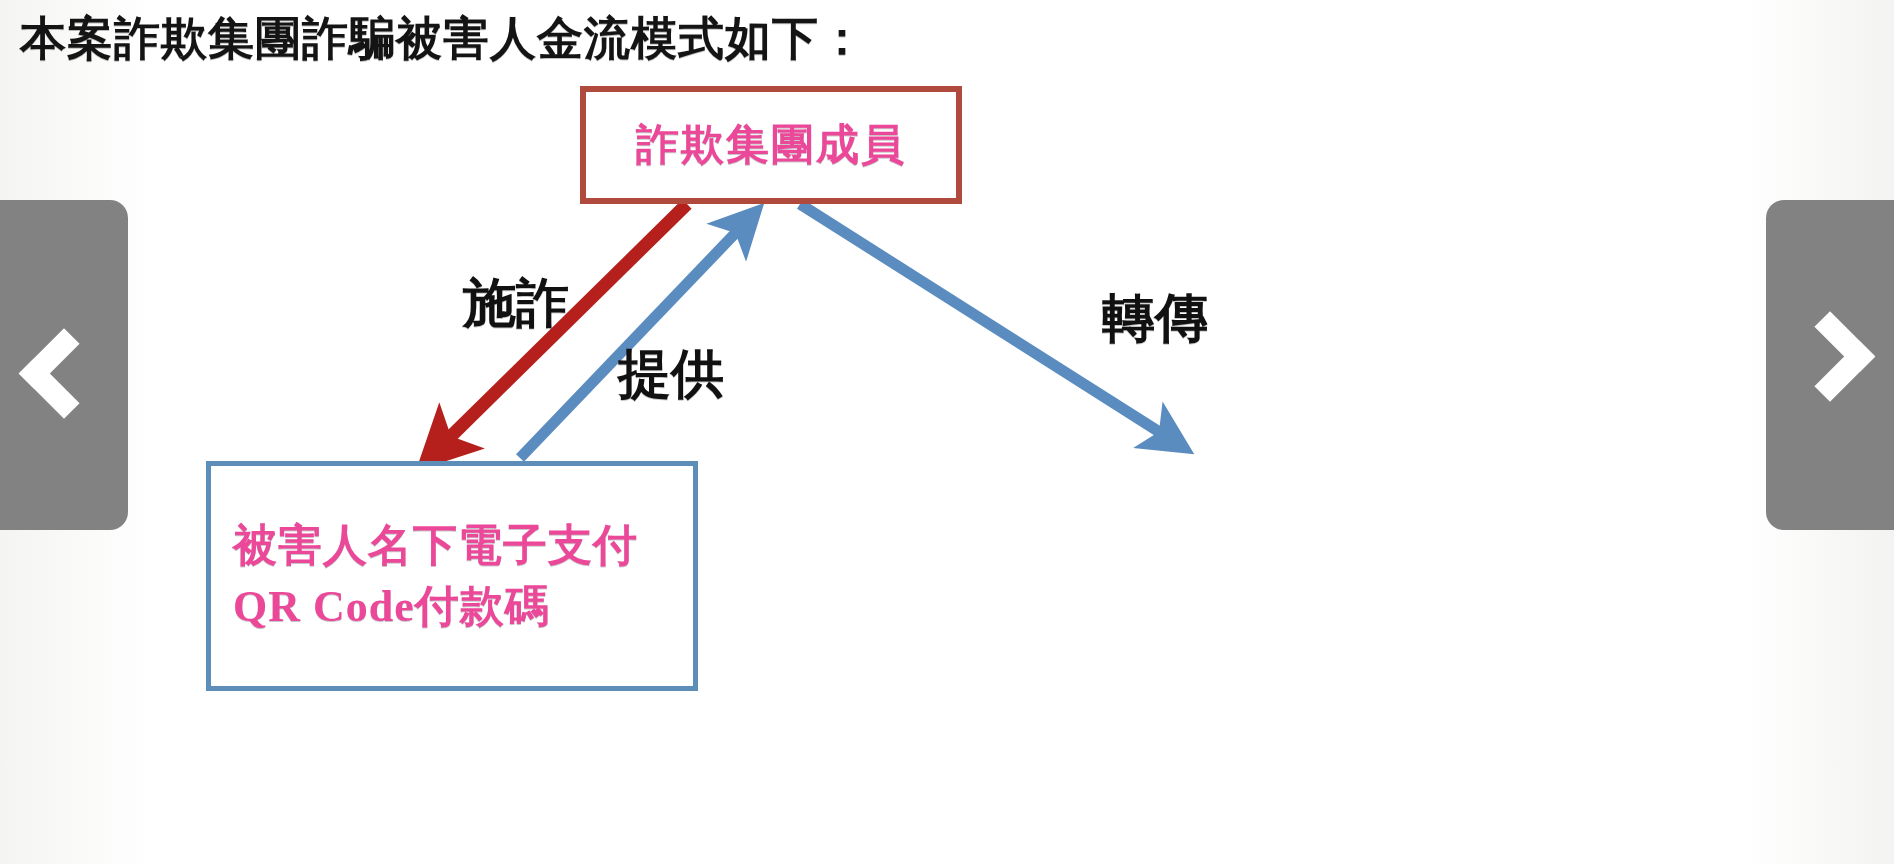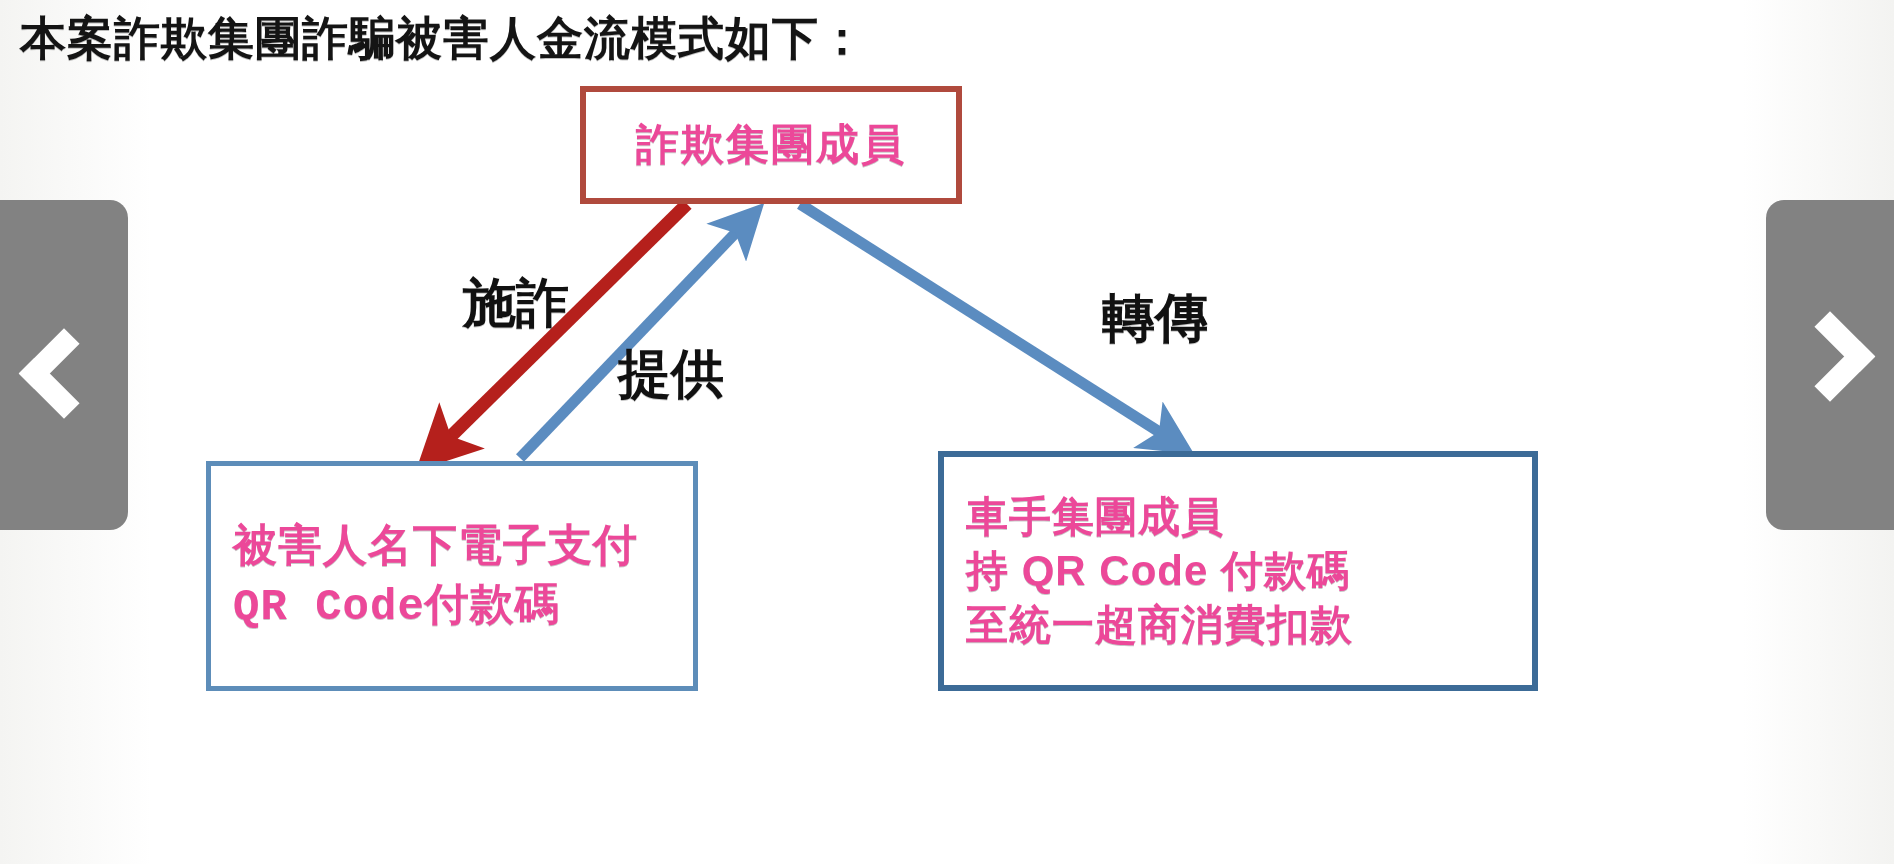--- a/index.html
+++ b/index.html
@@ -58,21 +58,21 @@
   #node-left {
     left:206px; top:461px;
     width:492px; height:230px;
     border:5px solid #5d8db9;
     padding-left:22px;
   }
   #node-left .line {
     font-size:44px; font-weight:600; line-height:1.42; letter-spacing:1px;
   }
   #node-left .line.serif {
-    font-family:Liberation Mono, monospace;
+    font-family:Liberation Serif, serif;
     font-weight:600;
   }
 
   #node-right {
     left:938px; top:451px;
     width:600px; height:240px;
     border:6px solid #3c6b97;
     padding-left:22px;
   }
   #node-right .line {
@@ -152,25 +152,20 @@
 
   <div id="node-top" class="node">
     <div class="line">詐欺集團成員</div>
   </div>
 
   <div id="node-left" class="node">
     <div class="line">被害人名下電子支付</div>
     <div class="line serif">QR Code付款碼</div>
   </div>
 
-  <div id="node-right" class="node">
-    <div class="line">車手集團成員</div>
-    <div class="line">持 QR Code 付款碼</div>
-    <div class="line">至統一超商消費扣款</div>
-  </div>
 
   <div id="label-deceive" class="edge-label">施詐</div>
   <div id="label-provide" class="edge-label">提供</div>
   <div id="label-forward" class="edge-label">轉傳</div>
 
   <div id="nav-prev" class="nav-btn">
     <span class="chev"></span>
   </div>
   <div id="nav-next" class="nav-btn">
     <span class="chev"></span>

